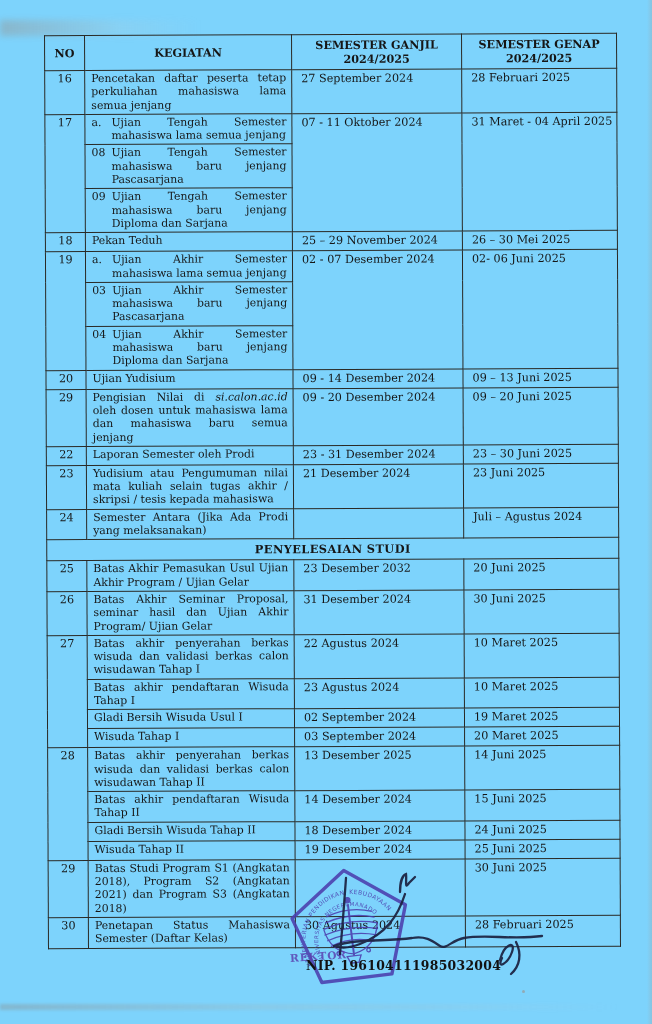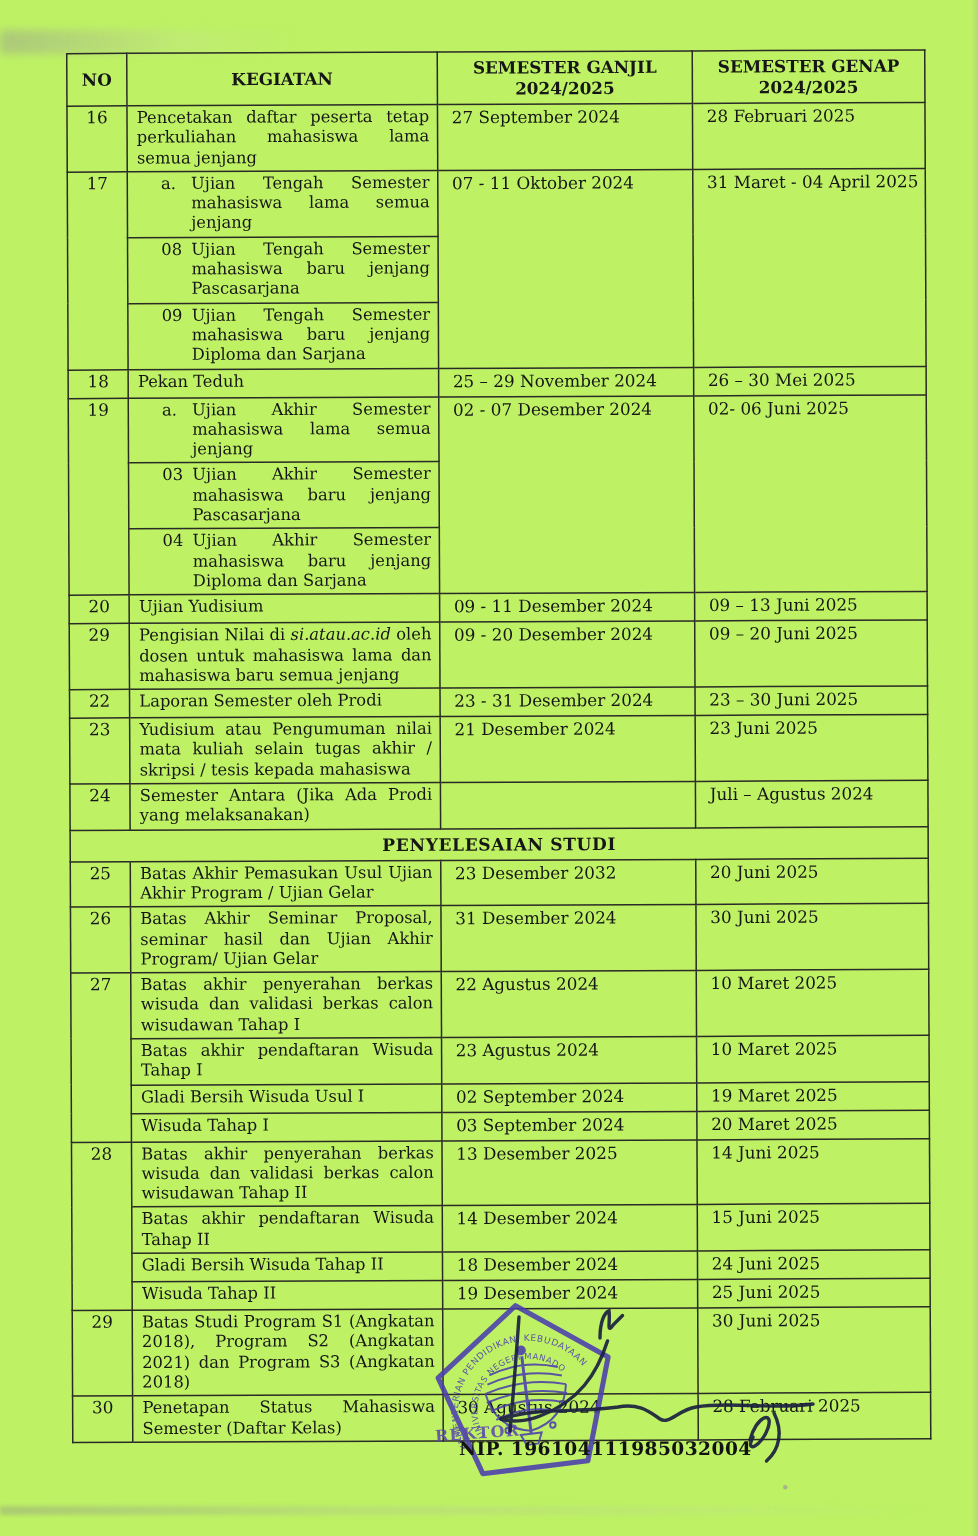--- a/index.html
+++ b/index.html
@@ -1,34 +1,34 @@
 <!DOCTYPE html>
 <html><head>
 <meta charset="utf-8">
 <style>
   html,body{margin:0;padding:0;}
   body{width:652px;height:1024px;background:#ffffff;font-family:"DejaVu Serif","Liberation Serif",serif;}
-  .page{position:relative;width:652px;height:1024px;background:#bef264;overflow:hidden;}
+  .page{position:relative;width:652px;height:1024px;background:#7dd3fc;overflow:hidden;}
   .page::before{content:"";position:absolute;left:0;top:20px;width:200px;height:16px;
     background:linear-gradient(90deg,rgba(150,150,148,.45),rgba(200,200,198,.15) 60%,transparent);
     filter:blur(3px);}
   .page::after{content:"";position:absolute;left:0;top:1004px;width:620px;height:6px;
     background:linear-gradient(90deg,rgba(140,140,138,.38),rgba(170,170,168,.22) 40%,rgba(190,190,188,.12) 75%,transparent);
     filter:blur(1.5px);}
   .edge-r{position:absolute;right:0;top:0;width:5px;height:100%;
     background:linear-gradient(270deg,rgba(160,160,158,.30),transparent);}
   .dot{position:absolute;left:522px;top:990px;width:3px;height:3px;background:#9a9a98;border-radius:50%;opacity:.7;}
 
   table.cal{position:absolute;left:46px;top:34px;width:572px;border-collapse:collapse;table-layout:fixed;
     color:#161616;transform:rotate(-0.25deg);}
   table.cal td, table.cal th{border:1.6px solid #2a2a26;vertical-align:top;overflow:hidden;}
   table.cal th{font-size:11.2px;font-weight:bold;text-align:center;line-height:1.25;padding:3px 2px;vertical-align:middle;}
   .c-no{text-align:center;vertical-align:middle;font-size:11.2px;padding:1px 2px;}
   .c-keg{font-size:10.9px;line-height:1.22;text-align:justify;padding:1px 5px 2px 6px;}
-  .c-sub{padding-left:42px;text-indent:-20px;}
+  .c-sub{padding-left:26px;text-indent:-20px;}
   .c-sub .pfx{display:inline-block;width:20px;text-indent:0;}
   .c-date{font-size:11.2px;line-height:1.25;vertical-align:middle;padding:2px 4px 2px 9px;white-space:nowrap;}
   .section-cell{font-size:11.4px;font-weight:bold;text-align:center;letter-spacing:.4px;padding:3px;vertical-align:middle;}
   i{font-style:italic;}
 
   .sig{position:absolute;left:228px;top:866px;width:360px;height:156px;}
   .stamp-svg{position:absolute;left:20px;top:0;width:212px;height:136px;opacity:.88;filter:blur(.3px);}
   .ink-svg{position:absolute;left:0;top:0;width:360px;height:156px;z-index:4;}
   .rektor{position:absolute;left:62px;top:84px;font-size:10.6px;font-weight:bold;color:#5b43b2;
     letter-spacing:.8px;transform:rotate(-4deg);opacity:.85;z-index:2;}
@@ -98,26 +98,26 @@
         </tr>
         <tr>
           <td class="c-keg c-sub"><span class="pfx">03</span>Ujian Akhir Semester mahasiswa baru jenjang Pascasarjana</td>
         </tr>
         <tr>
           <td class="c-keg c-sub"><span class="pfx">04</span>Ujian Akhir Semester mahasiswa baru jenjang Diploma dan Sarjana</td>
         </tr>
         <tr>
           <td class="c-no">20</td>
           <td class="c-keg">Ujian Yudisium</td>
-          <td class="c-date">09 - 11 Desember 2024</td>
+          <td class="c-date">09 - 14 Desember 2024</td>
           <td class="c-date">09 – 13 Juni 2025</td>
         </tr>
         <tr>
           <td class="c-no">29</td>
-          <td class="c-keg"><span>Pengisian Nilai di </span><i>si.atau.ac.id</i><span> oleh dosen untuk mahasiswa lama dan mahasiswa baru semua jenjang</span></td>
+          <td class="c-keg"><span>Pengisian Nilai di </span><i>si.calon.ac.id</i><span> oleh dosen untuk mahasiswa lama dan mahasiswa baru semua jenjang</span></td>
           <td class="c-date">09 - 20 Desember 2024</td>
           <td class="c-date">09 – 20 Juni 2025</td>
         </tr>
         <tr>
           <td class="c-no">22</td>
           <td class="c-keg">Laporan Semester oleh Prodi</td>
           <td class="c-date">23 - 31  Desember 2024</td>
           <td class="c-date">23 – 30 Juni 2025</td>
         </tr>
         <tr>

